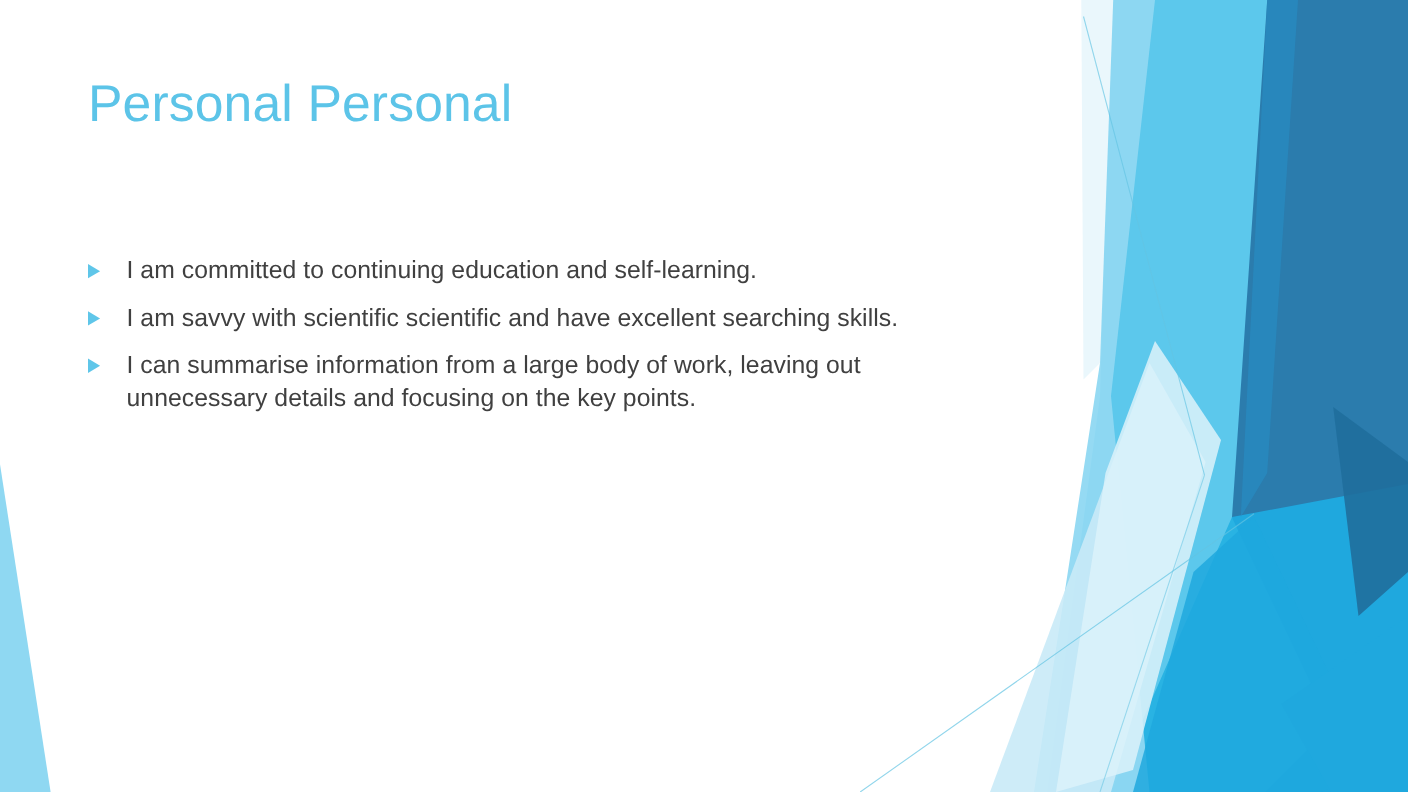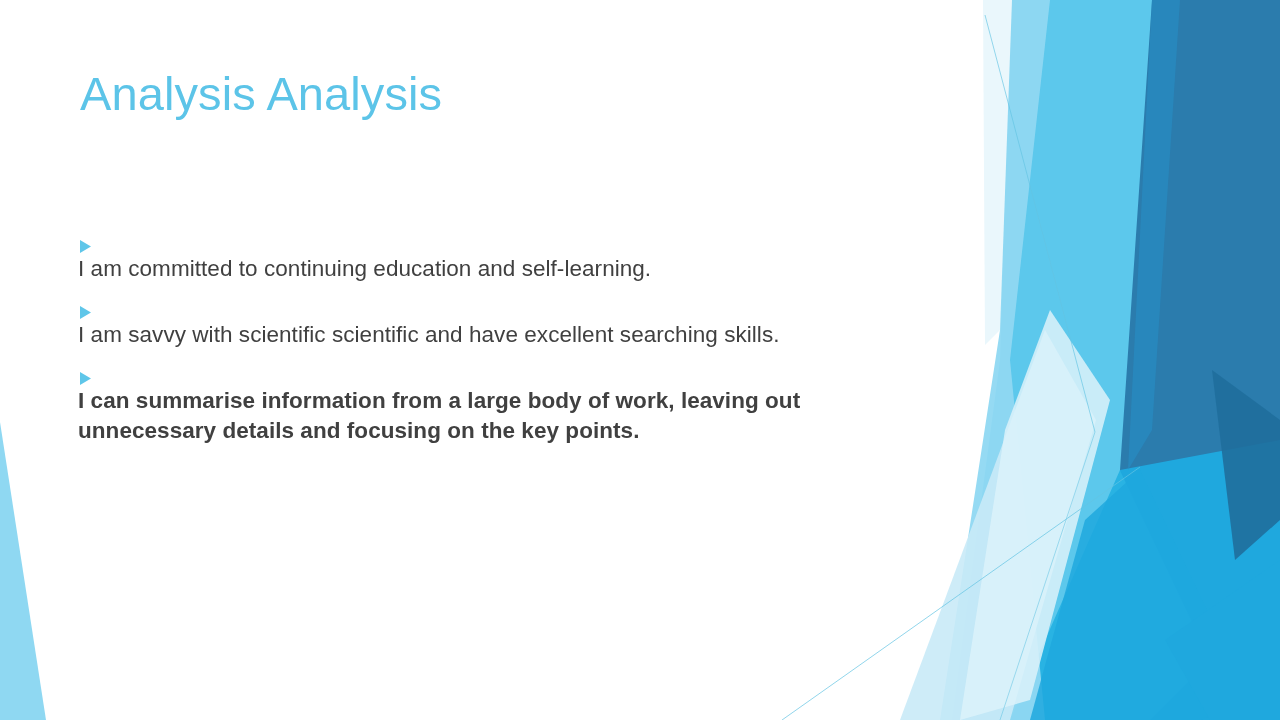--- a/index.html
+++ b/index.html
@@ -43,23 +43,22 @@
   .body-list {
     position: absolute;
     left: 78px;
     top: 231px;
     width: 830px;
   }
   .bullet-row {
     display: flex;
     align-items: flex-start;
     margin-bottom: 13px;
-    flex-direction: column;
   }
-  .bullet-row:last-child { margin-bottom: 0; font-weight: bold; }
+  .bullet-row:last-child { margin-bottom: 0; }
 
   .bullet-marker {
     flex: 0 0 auto;
     width: 37px;
     padding-top: 8px;
     line-height: 0;
   }
   .bullet-marker svg { display: block; }
 
   .bullet-text {
@@ -106,21 +105,21 @@
       <polygon points="1152,0 1180,0 1152,430 1128,470" fill="#2790C9" opacity="0.55"></polygon>
 
       <polygon points="1165,640 1280,560 1280,720 1210,720" fill="#1FA8DE"></polygon>
 
       <line x1="985" y1="15" x2="1095" y2="432" stroke="#63C4E3" stroke-width="1" opacity="0.65"></line>
       <line x1="1095" y1="432" x2="1000" y2="720" stroke="#63C4E3" stroke-width="1" opacity="0.55"></line>
       <line x1="1140" y1="467" x2="782" y2="720" stroke="#63C4E3" stroke-width="1" opacity="0.7"></line>
     </g>
   </svg>
 
-  <div class="title" style="color:#5CC4E8;">Analysis Analysis</div>
+  <div class="title" style="color:#5CC4E8;">Personal Personal</div>
 
   <div class="body-list">
 
     <div class="bullet-row">
       <span class="bullet-marker">
         <svg width="15" height="15" viewBox="0 0 15 15" aria-hidden="true">
           <polygon points="2,1 13,7.5 2,14" fill="#5FC6E9"></polygon>
         </svg>
       </span>
       <span class="bullet-text">I am committed to continuing education and self-learning.</span>

